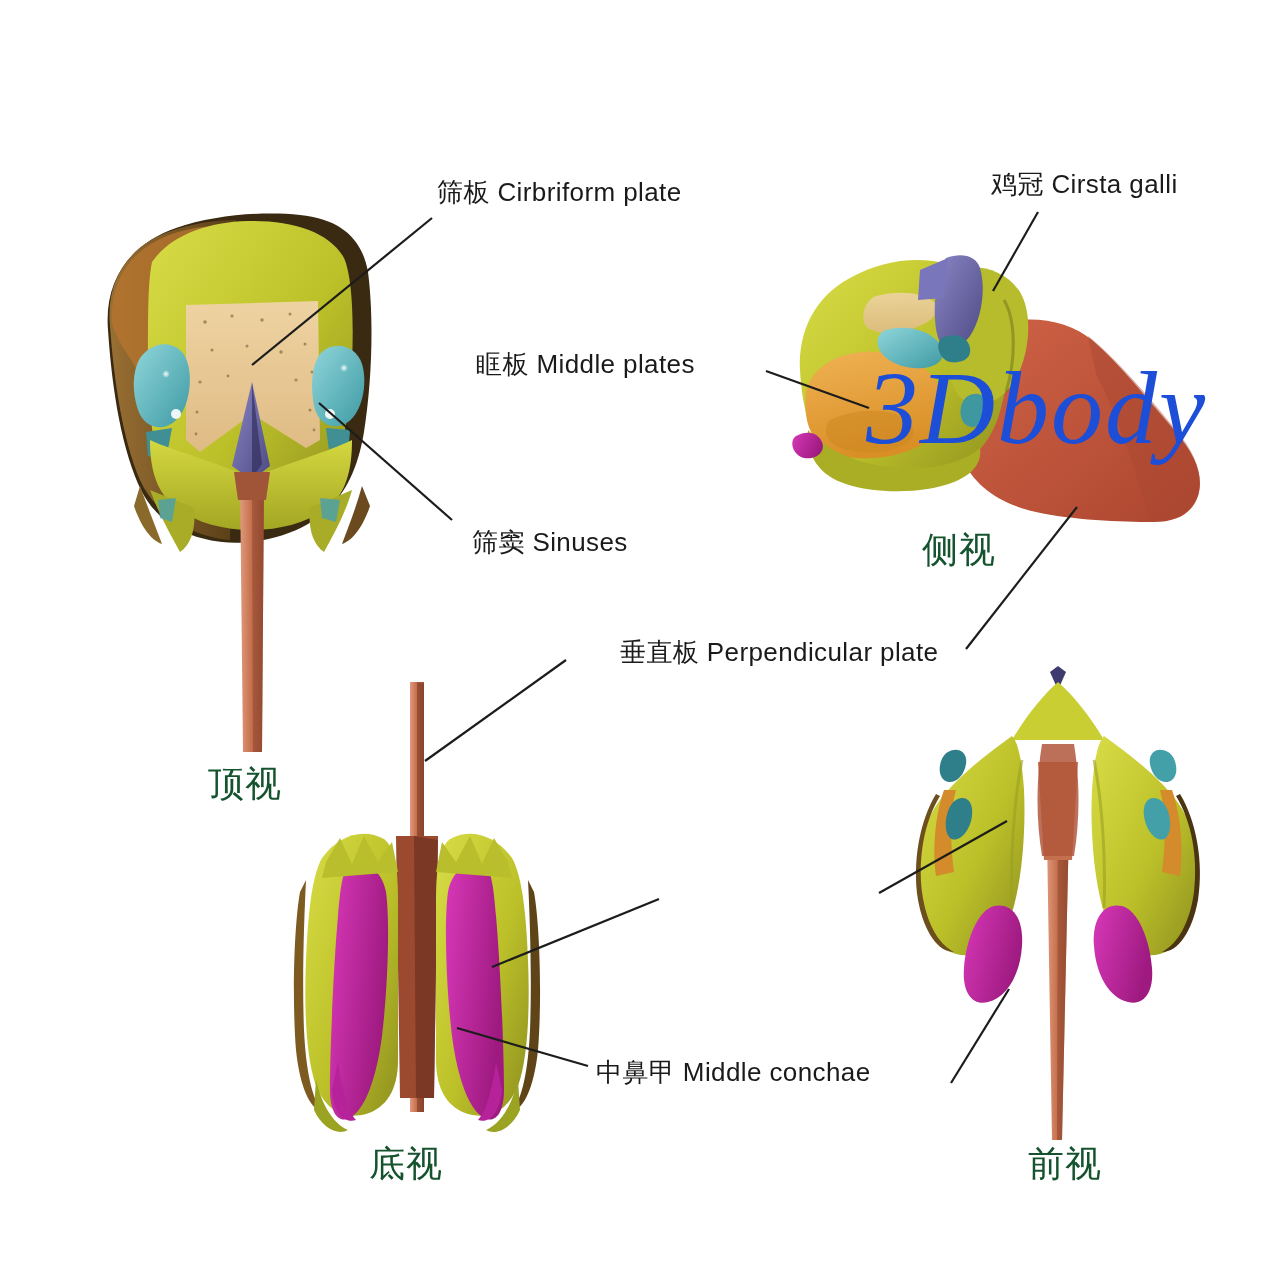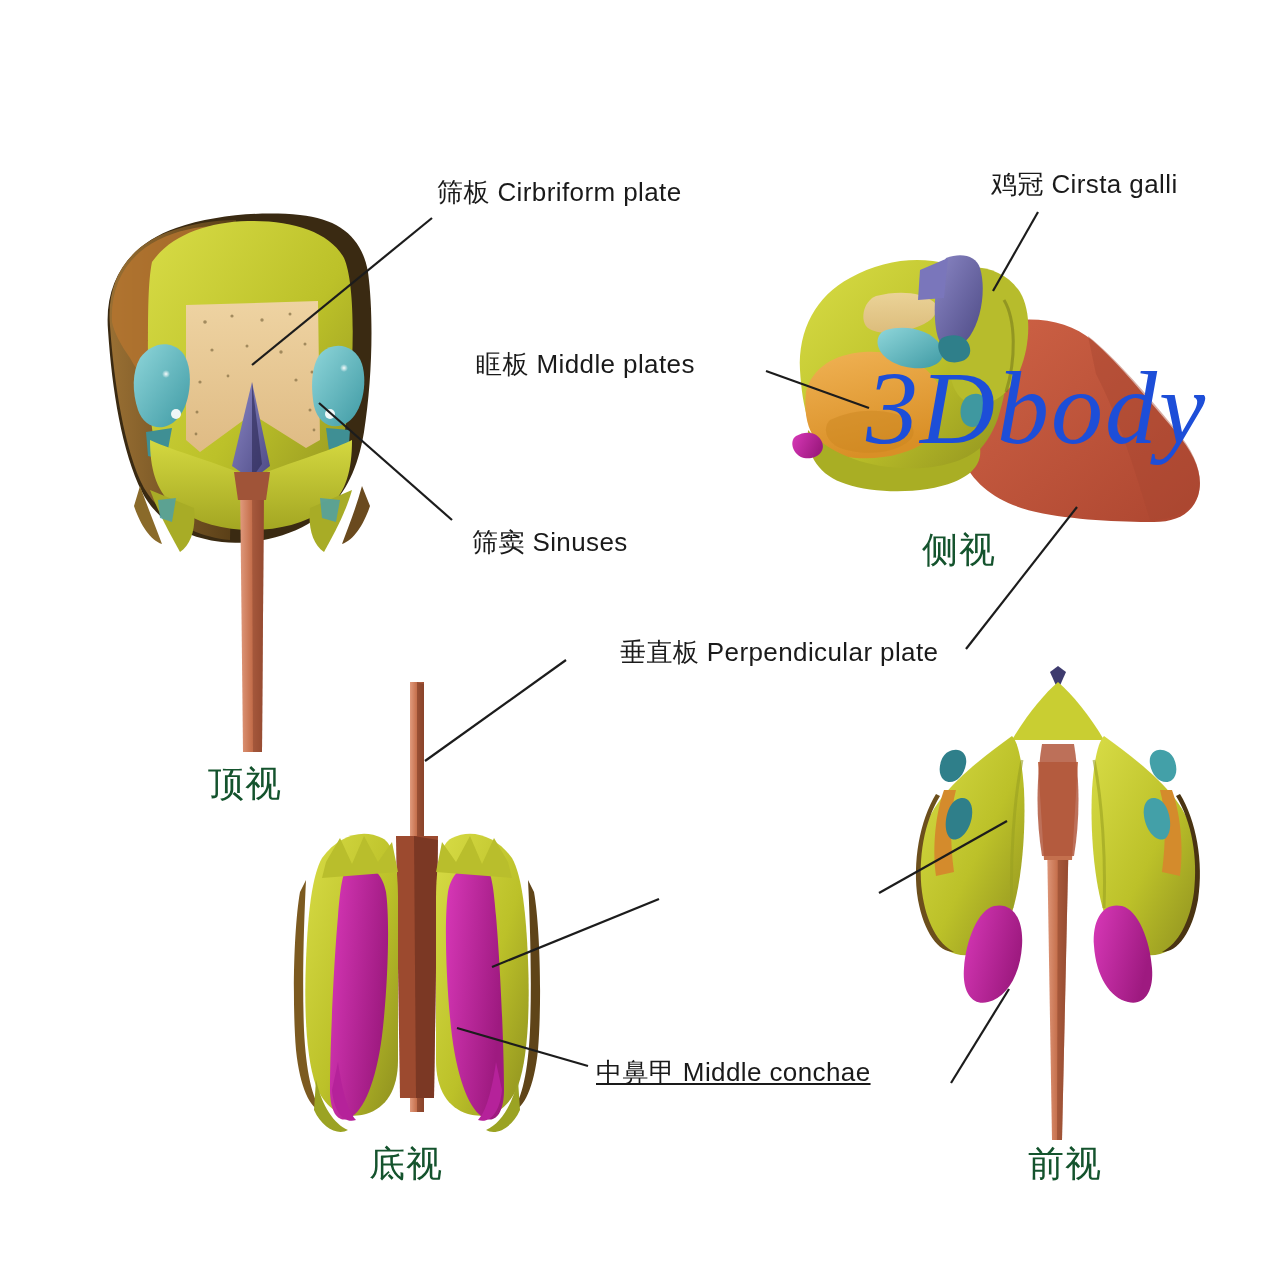--- a/index.html
+++ b/index.html
@@ -325,21 +325,21 @@
 
   <div class="label" style="left:991px; top:170px;">鸡冠 Cirsta galli</div>
 
   <div class="label" style="left:476px; top:350px;">眶板 Middle plates</div>
 
   <div class="label" style="left:452px; top:528px;margin-left:20px;">筛窦 Sinuses</div>
 
   <div class="label" style="left:576px; top:638px;margin-left:44px;">垂直板 Perpendicular plate</div>
 
 
-  <div class="label" style="left:596px; top:1058px;text-decoration:underline;">中鼻甲 Middle conchae</div>
+  <div class="label" style="left:596px; top:1058px;">中鼻甲 Middle conchae</div>
 
   <div class="view-label" style="left:192px; top:760px;margin-left:16px;">顶视</div>
 
   <div class="view-label" style="left:922px; top:526px;">侧视</div>
 
   <div class="view-label" style="left:369px; top:1140px;">底视</div>
 
   <div class="view-label" style="left:1028px; top:1140px;text-align:right;">前视</div>
 
 </div>

